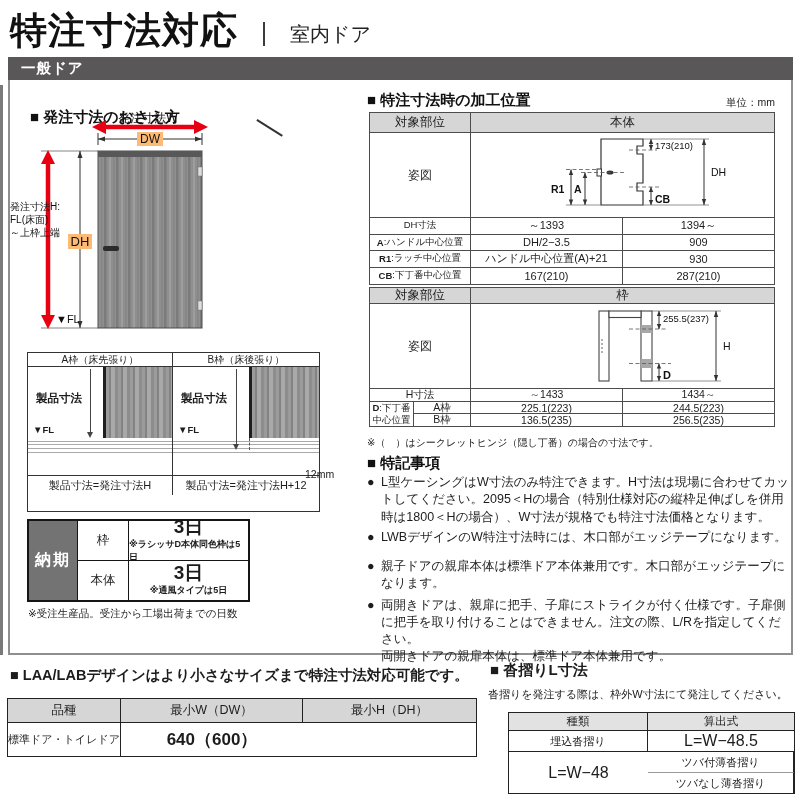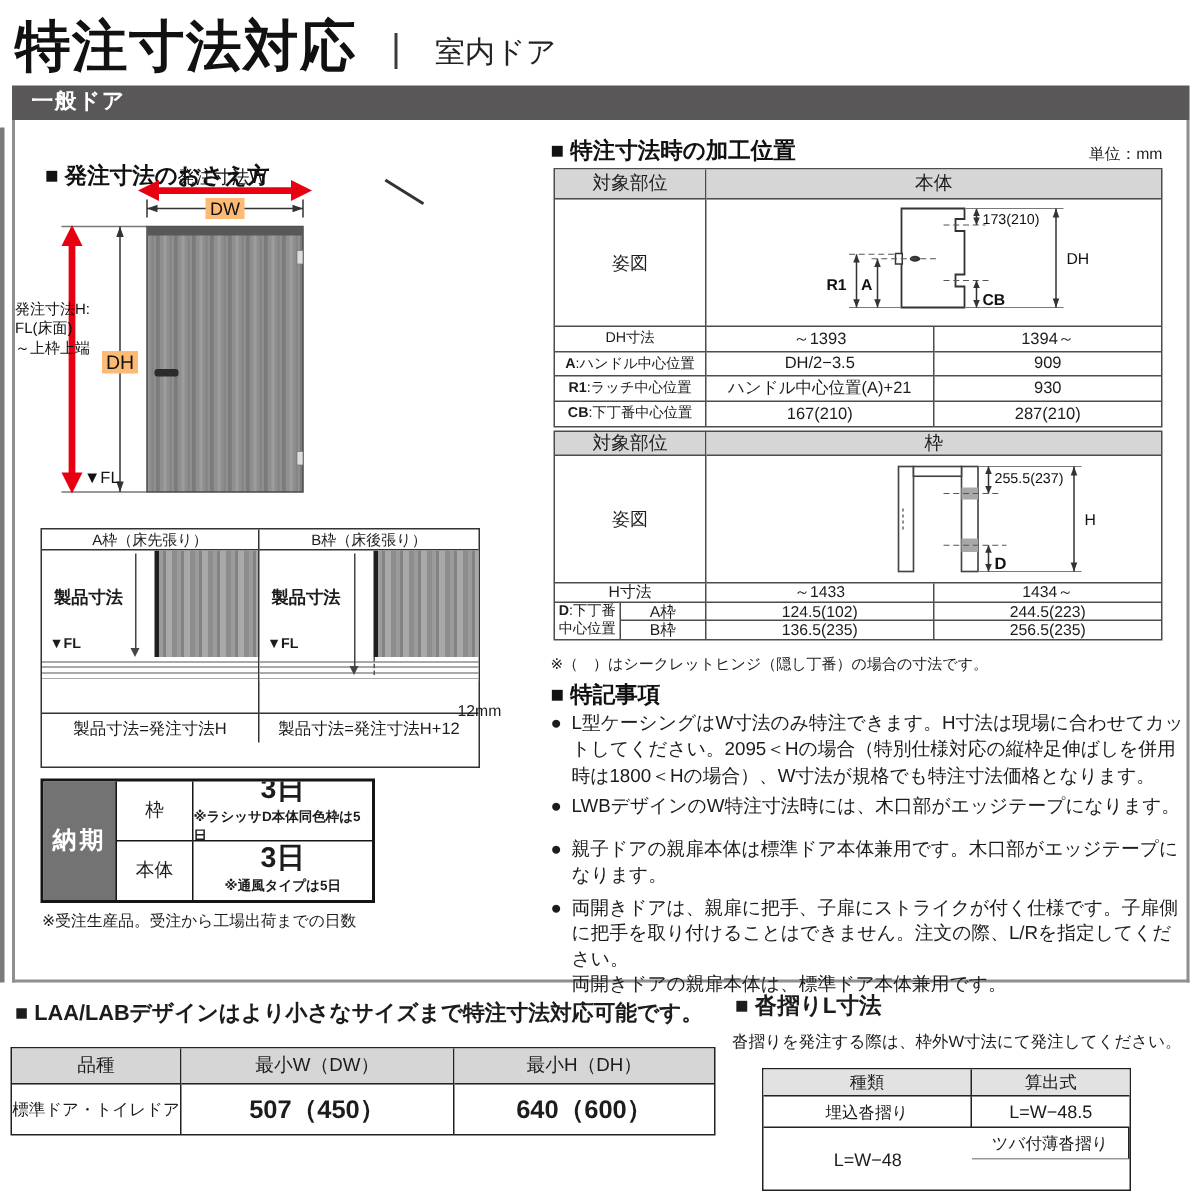--- a/index.html
+++ b/index.html
@@ -102,28 +102,28 @@
   .tbl-min { left:7px; top:698px; width:470px; height:59px; border:1.5px solid #222;
              grid-template-columns:113px 182px 1fr; grid-template-rows:24px 1fr; }
   .tbl-min .br { border-right:1px solid #222; }
   .tbl-min .bb { border-bottom:1px solid #222; }
   .min-h { font-size:12.5px; }
   .min-kind { font-size:11px; }
   .min-val { font-size:17px; font-weight:bold; }
 
   .thr-head { left:490px; top:661px; font-size:15px; font-weight:bold; }
   .thr-sub { left:488px; top:687px; font-size:11px; }
-  .tbl-thr { left:508px; top:712px; width:246px; height:82px; border:1.5px solid #222;
+  .tbl-thr { left:508px; top:712px; width:287px; height:82px; border:1.5px solid #222;
              grid-template-columns:139px 1fr; grid-template-rows:18px 21px 21px 1fr; }
   .tbl-thr .br { border-right:1px solid #222; }
   .tbl-thr .bb { border-bottom:1px solid #222; }
   .bb-lt { border-bottom:1.5px solid #9a9a9a; }
   .thr-h { font-size:11.5px; background:#e2e2e2; }
   .thr-kind { font-size:11px; }
-  .thr-f { font-size:12px; }
+  .thr-f { font-size:16px; }
   .f2 { grid-row:3/5; }
 
   svg text { font-family:"Liberation Sans","DejaVu Sans",sans-serif; fill:#111; }
 </style>
 </head>
 <body>
 
 <div class="abs title">特注寸法対応</div>
 <div class="abs hdr-sep"></div>
 <div class="abs subtitle">室内ドア</div>
@@ -337,21 +337,21 @@
 
   <div class="br bb sp2">H寸法</div>
   <div class="br bb">～1433</div>
   <div class="bb">1434～</div>
 
   <div class="br d-lab" style="grid-row:4/6;">
       <span><b>D</b><span class="pre">:下丁番
 中心位置</span></span>
     </div>
   <div class="br bb">A枠</div>
-  <div class="br bb">124.5(102)</div>
+  <div class="br bb">225.1(223)</div>
   <div class="bb">244.5(223)</div>
   <div class="br">B枠</div>
   <div class="br">136.5(235)</div>
   <div>256.5(235)</div>
 </div>
 
 <div class="abs proc-note">※（　）はシークレットヒンジ（隠し丁番）の場合の寸法です。</div>
 
 <h3 class="abs sec" style="left:367px; top:454px;">■ 特記事項</h3>
 <div class="abs remarks">
@@ -373,26 +373,26 @@
 両開きドアの親扉本体は、標準ドア本体兼用です。</span>
   </div>
 </div>
 
 <div class="abs min-head">■ LAA/LABデザインはより小さなサイズまで特注寸法対応可能です。</div>
 <div class="grid tbl-min">
   <div class="ghead min-h br bb">品種</div>
   <div class="ghead min-h br bb">最小W（DW）</div>
   <div class="ghead min-h bb">最小H（DH）</div>
   <div class="min-kind br">標準ドア・トイレドア</div>
-  <div class="min-val br">507（450）</div>
   <div class="min-val">640（600）</div>
 </div>
 
 <div class="abs thr-head">■ 沓摺りL寸法</div>
 <div class="abs thr-sub">沓摺りを発注する際は、枠外W寸法にて発注してください。</div>
 <div class="grid tbl-thr">
   <div class="thr-h br bb">種類</div>
   <div class="thr-h bb">算出式</div>
   <div class="thr-kind br bb">埋込沓摺り</div>
   <div class="thr-f bb">L=W−48.5</div>
   <div class="thr-kind br bb-lt">ツバ付薄沓摺り</div>
   <div class="thr-f f2">L=W−48</div>
+  <div class="thr-kind br">ツバなし薄沓摺り</div>
 </div>
 
 </body></html>

